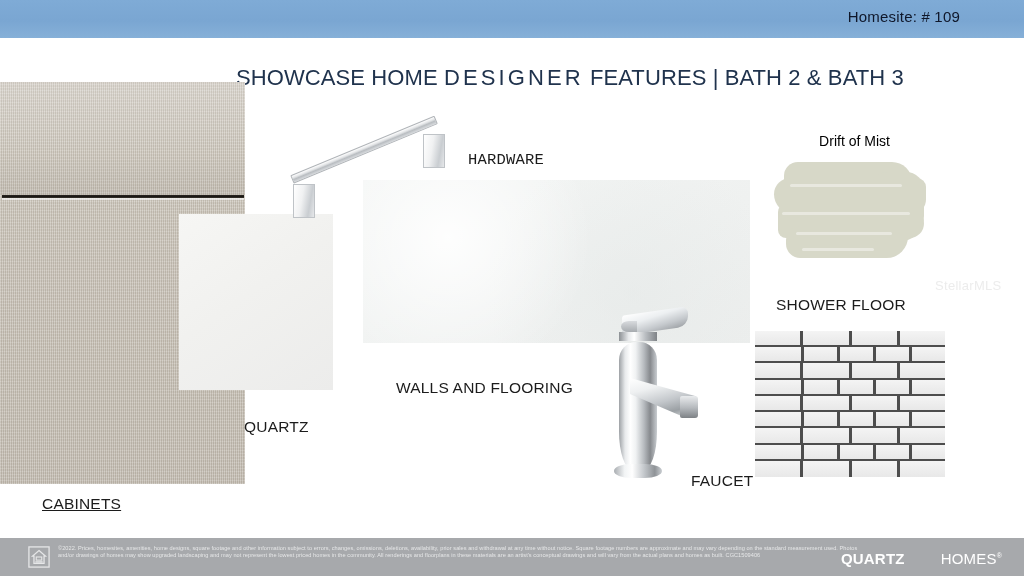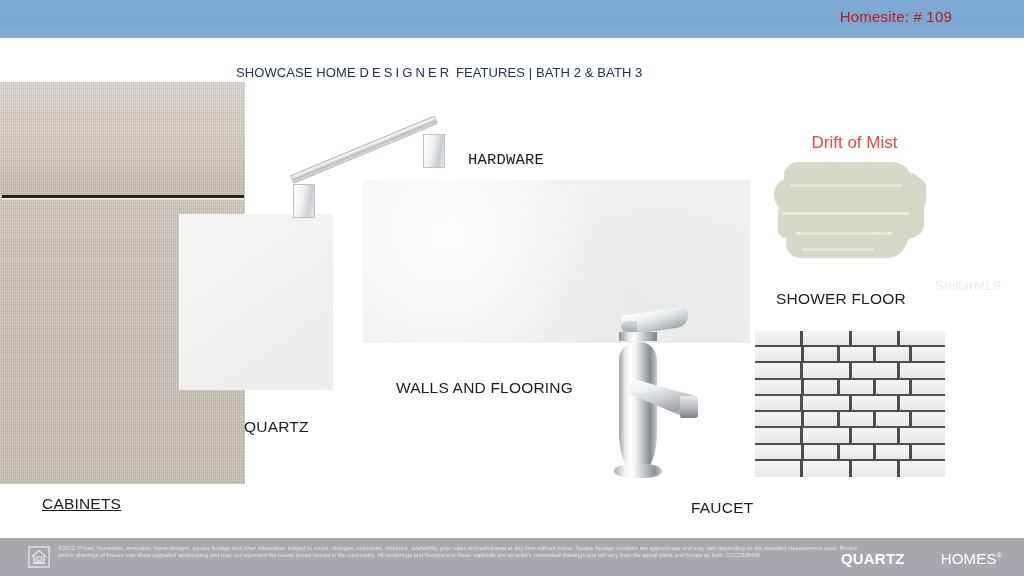--- a/index.html
+++ b/index.html
@@ -18,34 +18,34 @@
 
   
   .header-bar {
     position: absolute;
     left: 0; top: 0;
     width: 1024px; height: 38px;
     background: linear-gradient(180deg, #7fabd6 0%, #7aa6d2 55%, #86b0d8 100%);
   }
   .homesite-label {
     position: absolute;
-    right: 72px;
+    right: 64px;
     top: 8px;
     font-size: 15px;
-    color: #b91c1c;
+    color: #0f172a;
     letter-spacing: 0.2px;
     white-space: nowrap;
   }
 
   
   .deck-title {
     position: absolute;
     left: 236px;
     top: 65px;
-    font-size: 13px;
+    font-size: 22px;
     color: #20334d;
     white-space: nowrap;
     letter-spacing: 0.1px;
   }
   .deck-title .spaced { letter-spacing: 3.1px; }
 
   
   .cabinet-sample {
     position: absolute;
     left: 0; top: 82px;
@@ -185,22 +185,22 @@
   .paint-block {
     position: absolute;
     left: 762px; top: 133px;
     width: 185px; height: 155px;
   }
   .paint-name {
     position: absolute;
     left: 0; top: 0;
     width: 185px;
     text-align: center;
-    font-size: 17px;
-    color: #ef4444;
+    font-size: 14px;
+    color: #000000;
     white-space: nowrap;
   }
   .paint-swatch {
     position: absolute;
     left: 10px; top: 27px;
     width: 160px; height: 104px;
   }
   .paint-swatch .blob {
     position: absolute;
     background: #d7d8c8;
@@ -252,22 +252,22 @@
     position: absolute;
     font-size: 15.5px;
     color: #1c1c1c;
     white-space: nowrap;
     letter-spacing: 0.2px;
   }
   .cap-cabinets { left: 42px;  top: 495px; text-decoration: underline; }
   .cap-quartz   { left: 244px; top: 418px; }
   .cap-hardware { left: 468px; top: 151px; font-family: Liberation Mono, monospace; }
   .cap-walls    { left: 396px; top: 379px; }
-  .cap-faucet   { left: 691px; top: 499px; }
-  .cap-shower   { left: 776px; top: 290px; text-align: center; }
+  .cap-faucet   { left: 691px; top: 472px; }
+  .cap-shower   { left: 776px; top: 296px; text-align: center; }
 
   
   .watermark {
     position: absolute;
     left: 935px; top: 278px;
     font-size: 13px;
     color: rgba(235,235,235,0.95);
     letter-spacing: 0.3px;
     white-space: nowrap;
   }

